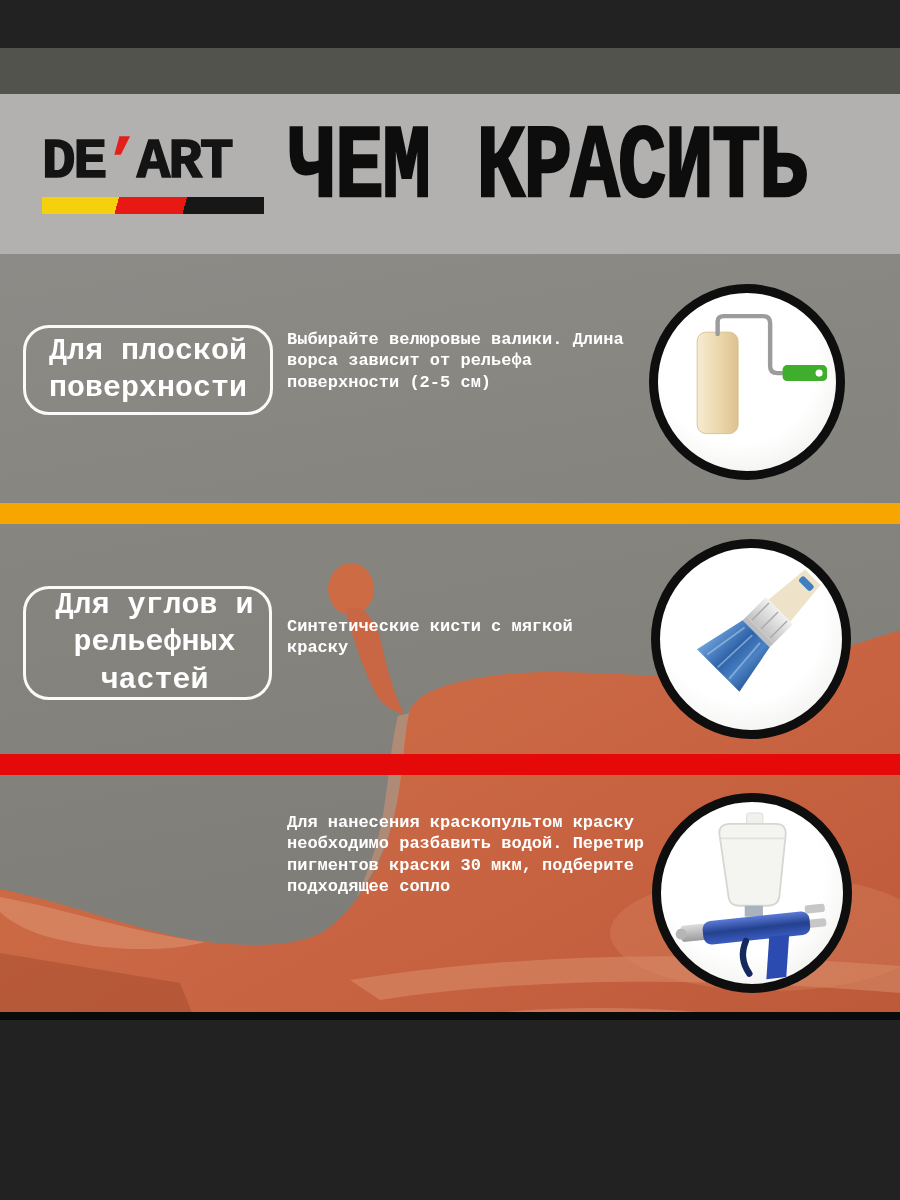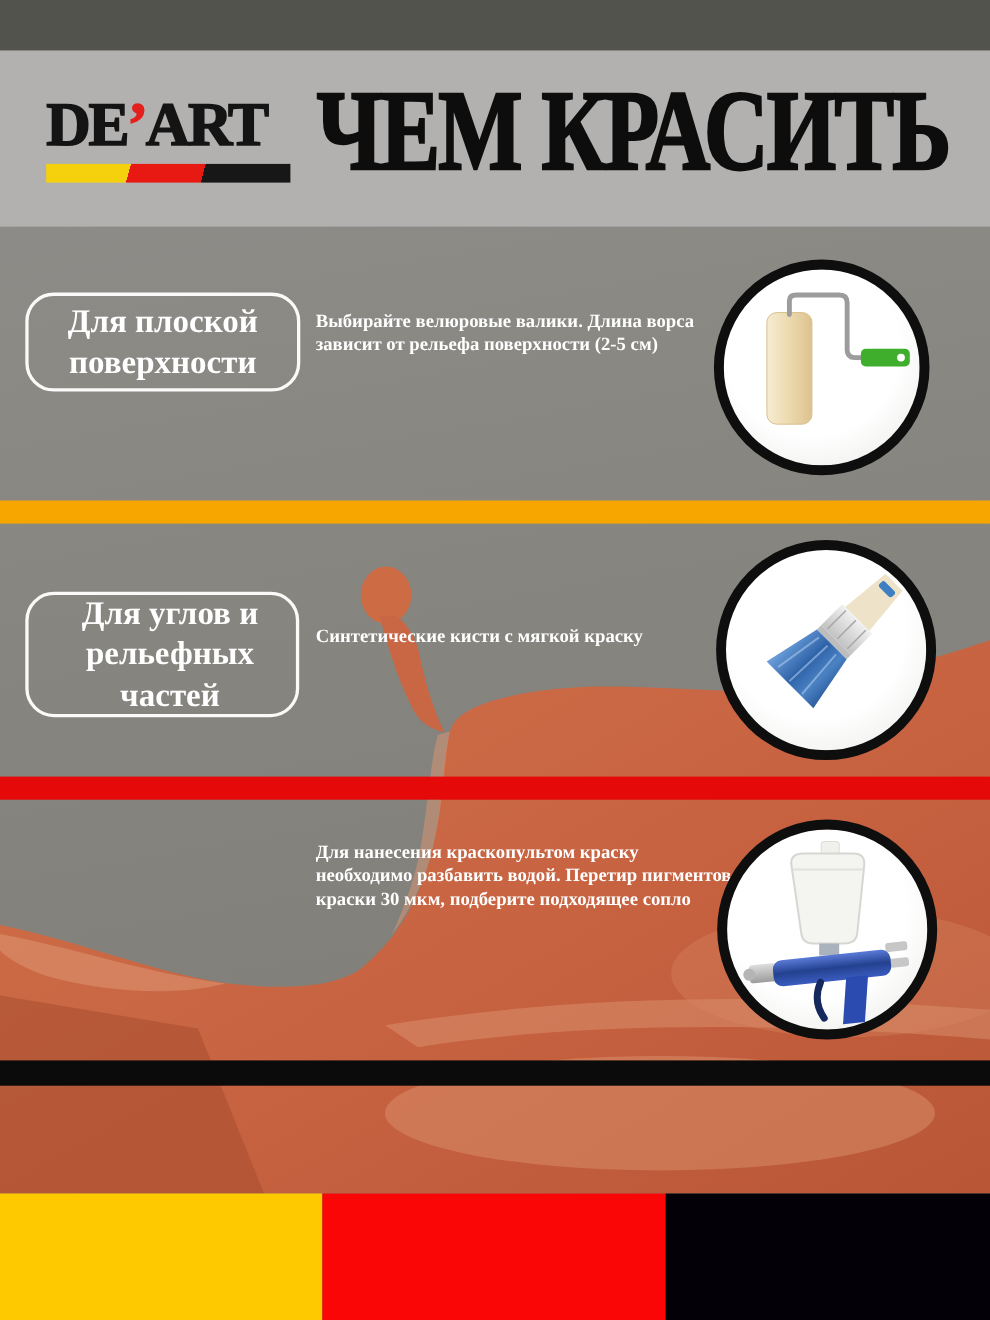--- a/index.html
+++ b/index.html
@@ -1,19 +1,20 @@
 <!DOCTYPE html>
 <html><head>
 <meta charset="utf-8">
 <style>
   html,body{margin:0;padding:0;background:#222;}
   .canvas{
-    position:relative;width:900px;height:1200px;overflow:hidden;
+    position:relative;width:900px;height:972px;overflow:hidden;
     background:linear-gradient(170deg,#908f8c 0%,#86857f 45%,#7b7a76 100%);
-    font-family:Liberation Serif, serif;
+    font-family:Liberation Mono, monospace;
+    margin-top:48px;
   }
   .top-bar{position:absolute;left:0;top:0;width:900px;height:46px;background:#53534e;}
   .header{position:absolute;left:0;top:46px;width:900px;height:160px;background:#b2b1af;}
   .logo{position:absolute;left:42px;top:40px;}
   .logo-text{
     font-weight:bold;font-size:56px;line-height:1;letter-spacing:-2px;color:#141414;
     -webkit-text-stroke:1.5px #141414;white-space:nowrap;
   }
   .logo-text .apos{color:#e3211c;-webkit-text-stroke:1.5px #e3211c;}
   .logo-stripe{
@@ -34,21 +35,21 @@
   .flag{position:absolute;left:0;top:1085px;width:900px;height:115px;display:flex;}
   .flag>div{height:100%;}
   .flag-yellow{width:293px;background:#ffc900;}
   .flag-red{width:312px;background:#fb0606;}
   .flag-black{flex:1;background:#030007;}
   .label-box{
     position:absolute;box-sizing:border-box;border:3px solid #fafaf8;border-radius:26px;
     color:#fff;display:flex;align-items:center;justify-content:center;text-align:center;
     font-weight:bold;font-size:30px;line-height:1.25;padding:4px 14px;
   }
-  .label-1{left:23px;top:266px;width:250px;height:90px;justify-content:flex-end;}
+  .label-1{left:23px;top:277px;width:250px;height:90px;justify-content:flex-end;}
   .label-2{left:23px;top:538px;width:249px;height:114px;padding-left:28px;}
   .label-3{left:23px;top:788px;width:249px;height:100px;}
   .body{
     position:absolute;margin:0;color:#fff;font-weight:bold;font-size:17px;line-height:1.26;
   }
   .body-1{left:287px;top:281px;width:360px;}
   .body-2{left:287px;top:568px;width:345px;}
   .body-3{left:287px;top:764px;width:382px;}
   .circle{
     position:absolute;box-sizing:border-box;border-radius:50%;

